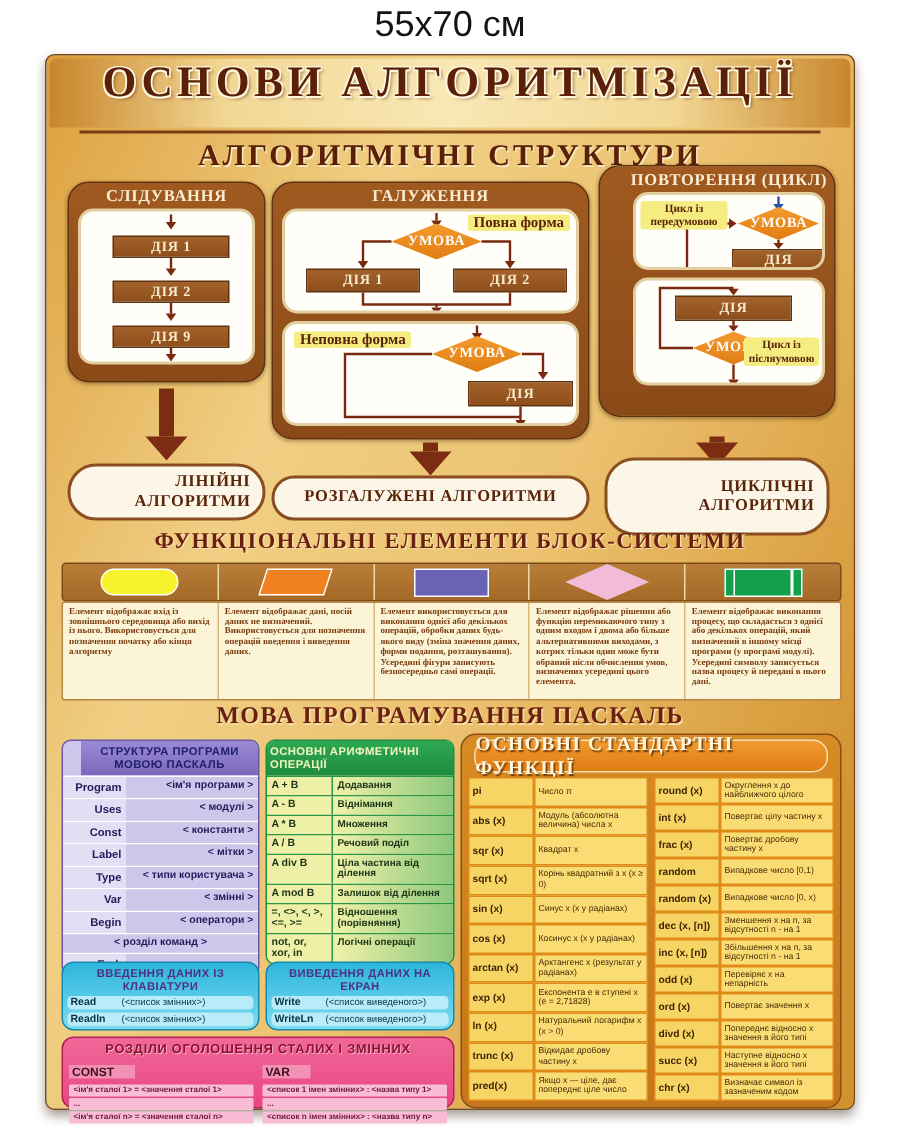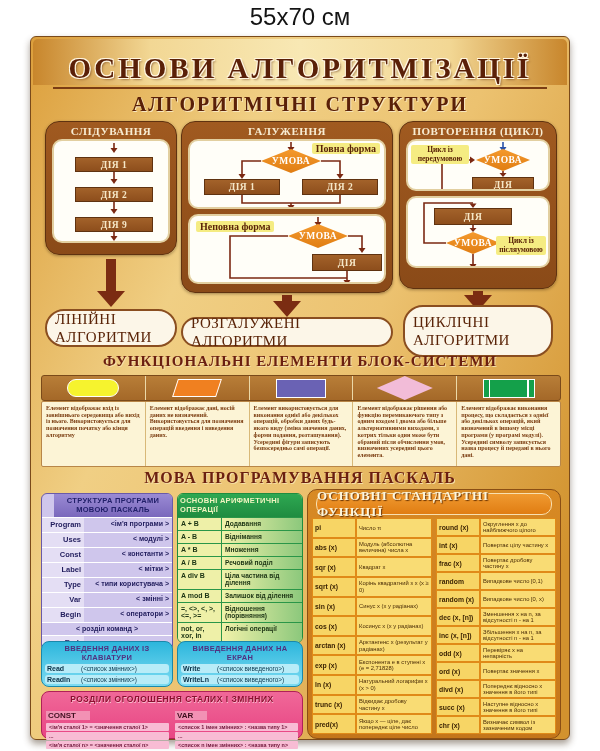--- a/index.html
+++ b/index.html
@@ -6,32 +6,32 @@
   body { width:600px; height:751px; background:#fff; font-family:"Liberation Serif","DejaVu Serif",serif; }
   .page { position:relative; width:600px; height:751px; background:#fff; overflow:hidden; }
   .size-label { position:absolute; top:3px; left:0; right:0; text-align:center; font:24px "Liberation Sans","DejaVu Sans",sans-serif; color:#141414; }
 
   .poster { position:absolute; left:30px; top:36px; width:540px; height:704px;
     background:linear-gradient(115deg,#dc9f3c,#f0cf84 30%,#ecc270 55%,#d2922e 90%);
     border:1px solid #7a4a1a; border-radius:6px; box-shadow:0 4px 7px rgba(60,40,20,.45); }
 
   .title-band { position:absolute; left:2px; right:2px; top:2px; height:46px;
     background:linear-gradient(90deg,#c8862c,#f2d794 22%,#f8e8b4 50%,#f2d794 78%,#c8862c);
-    border-radius:5px 5px 0 0; display:flex; align-items:flex-end; justify-content:center; }
+    border-radius:5px 5px 0 0; display:flex; align-items:flex-start; justify-content:center; }
   .main-title { font-weight:bold; font-size:29px; letter-spacing:3px; color:#5a2008;
     text-shadow:-1px -1px 0 #fff6e0,1px -1px 0 #fff6e0,-1px 1px 0 #fff6e0,1px 1px 0 #fff6e0,2px 2px 2px rgba(90,40,10,.45); }
   .divider { position:absolute; left:22px; right:22px; top:50px; border-top:2px solid #7a3c14; }
   .subtitle { position:absolute; left:0; right:0; top:56px; text-align:center; font-weight:bold; font-size:20px;
     letter-spacing:2px; color:#5a2008; text-shadow:1px 1px 0 #f8e8c0; }
 
   .flow-col { position:absolute; background:linear-gradient(#a05a20,#8a4a18); border:1px solid #5f3210;
     border-radius:14px; box-shadow:0 1px 3px rgba(50,25,5,.4); }
   .col-a { left:14px;  top:84px; width:132px; height:134px; }
   .col-b { left:150px; top:84px; width:212px; height:172px; }
-  .col-c { left:368px; top:84px; width:158px; height:168px; }
+  .col-c { left:368px; top:73px; width:158px; height:168px;padding-left:16px; }
   .flow-head { text-align:center; font-weight:bold; font-size:11px; letter-spacing:.5px; color:#f8ecd2; padding:3px 0 2px; }
   .flow-white { position:relative; background:#fffef8; border:2px solid #e2cfa0; border-radius:10px; margin:0 6px 6px; overflow:hidden; }
   .seq-panel { height:104px; }
   .b-panel   { height:70px; margin-bottom:5px; }
   .c-panel1  { height:52px; margin-bottom:5px; }
   .c-panel2  { height:72px; }
   .flow-white svg { position:absolute; left:0; top:0; }
 
   .fbox { position:absolute; background:linear-gradient(#a3622a,#8d4e1c); border:1px solid #5f3210; color:#f6e8c8;
     display:flex; align-items:center; justify-content:center; font-weight:bold; font-size:9.5px; letter-spacing:.5px; }
@@ -42,22 +42,22 @@
   .ylabel.small { font-size:7.5px; line-height:1.15; text-align:center; padding:1px 3px; }
 
   .big-arrow { position:absolute; width:28px; }
   .big-arrow .stem { width:10px; background:#7b2c12; margin:0 auto; }
   .big-arrow .head { width:0; height:0; border-left:14px solid transparent; border-right:14px solid transparent; border-top:16px solid #7b2c12; }
   .arrow-a { left:66px;  top:222px; } .arrow-a .stem { height:32px; }
   .arrow-b { left:242px; top:258px; } .arrow-b .stem { height:6px; }
   .arrow-c { left:433px; top:254px; } .arrow-c .stem { height:4px; }
 
   .pill { position:absolute; background:#fcf6e8; border:2px solid #8a4e20; border-radius:20px;
-    display:flex; align-items:center; justify-content:center; text-align:left; color:#5a2408;
-    font-weight:normal; font-size:15px; line-height:1.2; letter-spacing:.5px; padding:2px 8px; }
+    display:flex; align-items:center; justify-content:center; text-align:right; color:#5a2408;
+    font-weight:bold; font-size:11px; line-height:1.2; letter-spacing:.5px; padding:2px 8px; }
   .pill-a { left:14px;  top:272px; width:132px; height:38px; }
   .pill-b { left:150px; top:280px; width:212px; height:30px; }
   .pill-c { left:372px; top:268px; width:150px; height:52px; }
 
   .func-title { position:absolute; left:0; right:0; top:316px; text-align:center; font-weight:bold; font-size:15px;
     letter-spacing:1px; color:#6b1f10; text-shadow:1px 1px 0 #f4dfa8; }
   .shapes-band { position:absolute; left:10px; top:338px; width:520px; height:26px; display:flex;
     background:linear-gradient(#b87e38,#a46828); border:1px solid #7a4a1a; border-radius:3px; }
   .shape-cell { flex:1; display:flex; align-items:center; justify-content:center; border-right:1px solid #ecd9a8; }
   .shape-cell:last-child { border-right:none; }

